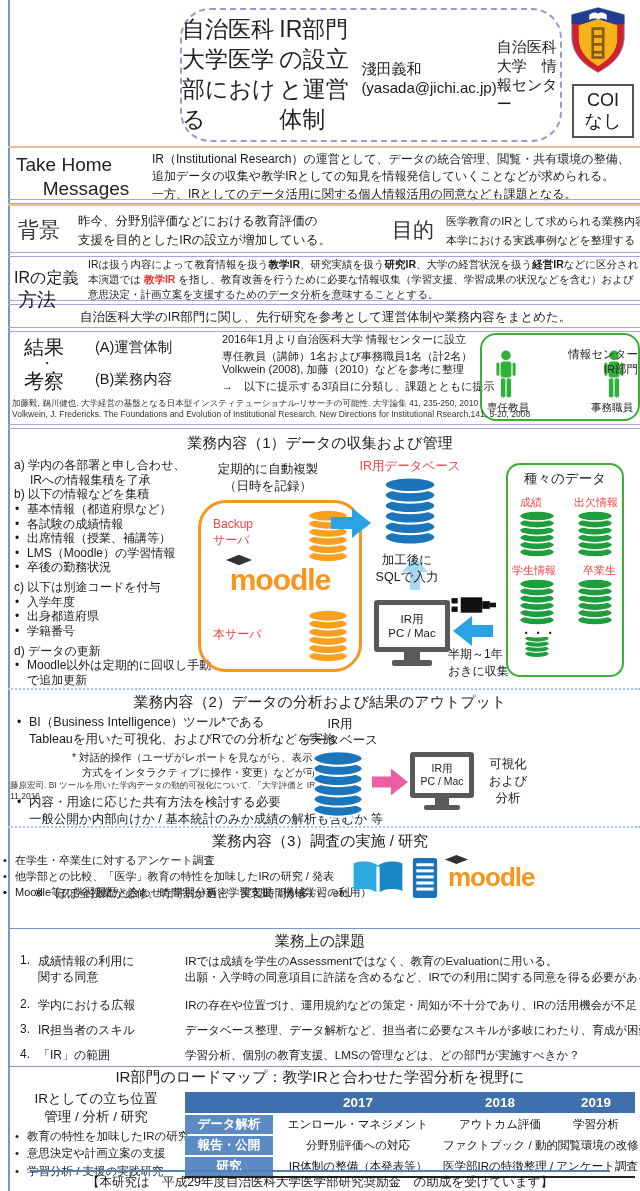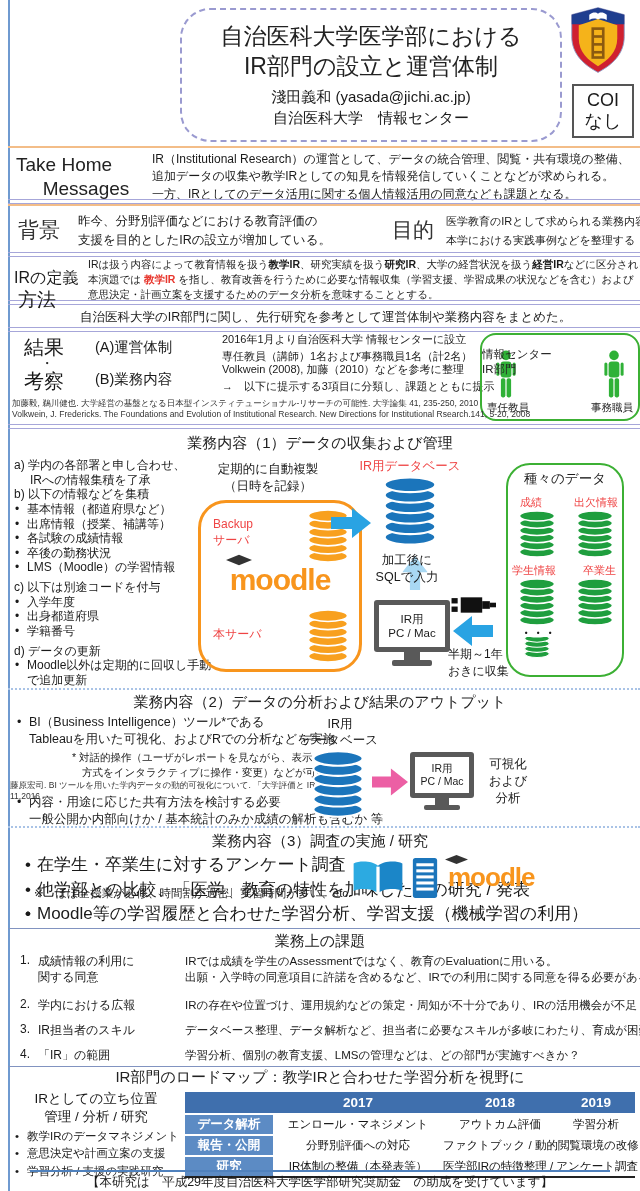--- a/index.html
+++ b/index.html
@@ -12,45 +12,45 @@
   
   .div-org{position:absolute;left:8px;right:0;border-top:2px solid #f3bd88;}
   .div-lav{position:absolute;left:8px;right:0;height:3px;border-top:1px solid #a6a6d9;border-bottom:1px solid #a6a6d9;}
   .div-dot{position:absolute;left:8px;right:0;border-top:2px dotted #a9c3e6;}
   .div-steel{position:absolute;left:8px;right:0;border-top:1.5px solid #8193c0;}
   .div-blue{position:absolute;left:30px;right:30px;border-top:2px solid #4f81bd;}
   .edge-line{position:absolute;left:8px;top:0;bottom:0;width:2px;background:#6f9ad0;}
 
   
   .title-box{position:absolute;left:180px;top:8px;width:378px;height:130px;border:2px dashed #9a9ad0;
-             border-radius:30px;display:flex;flex-direction:column;align-items:center;justify-content:center;}
+             border-radius:30px;display:flex;align-items:center;justify-content:center;}
   .title-line{font-size:23px;line-height:1.3;color:#222;}
   .author-line{font-size:15px;margin-top:6px;}
   .affil-line{font-size:15px;margin-top:2px;}
   .coi-box{position:absolute;left:572px;top:84px;width:58px;height:50px;border:2px solid #555;
            display:flex;flex-direction:column;align-items:center;justify-content:center;font-size:18px;line-height:1.15;}
 
   
   .row-label{font-size:21px;color:#333;}
   .body12{font-size:12px;line-height:1.45;}
   .small-ref{font-size:8.5px;color:#333;line-height:1.35;}
   .sec-title{position:absolute;left:0;right:0;text-align:center;font-size:15px;color:#222;}
   .red{color:#e8382f;font-weight:bold;}
   .bold{font-weight:bold;}
 
   
   .org-box{position:absolute;left:480px;top:333px;width:156px;height:84px;border:2.5px solid #3cb034;border-radius:16px;}
-  .org-title{position:absolute;left:0;right:0;top:12px;text-align:left;font-size:11.5px;line-height:1.3;color:#222;}
+  .org-title{position:absolute;left:0;right:0;top:12px;text-align:right;font-size:11.5px;line-height:1.3;color:#222;}
   .org-lbl{position:absolute;bottom:4px;font-size:10.5px;color:#222;}
 
   
   .moodle-box{position:absolute;left:198px;top:500px;width:158px;height:166px;border:3px solid #f8951d;border-radius:28px;}
   .moodle-word{font-weight:bold;color:#f8951d;letter-spacing:-1px;font-family:"Liberation Sans",sans-serif;}
   .cap{position:absolute;}
-  .data-box{position:absolute;left:506px;top:463px;width:114px;height:210px;border:2.5px solid #3cb034;border-radius:24px;}
+  .data-box{position:absolute;left:506px;top:463px;width:114px;height:210px;border:2.5px solid #3cb034;border-radius:14px;}
   .db-lbl{font-size:11px;color:#ef4444;white-space:nowrap;}
 
   .monitor{position:absolute;background:#595959;border-radius:3px;padding:5px;box-sizing:border-box;}
   .mon-screen{background:#fff;width:100%;height:100%;display:flex;flex-direction:column;
               align-items:center;justify-content:center;line-height:1.25;}
   .mon-neck{position:absolute;background:#595959;}
   .mon-base{position:absolute;background:#595959;border-radius:2px;}
 
   
   .iss-num{font-size:12px;}
@@ -208,24 +208,24 @@
   <div class="div-lav" style="top:424px"></div>
 
   <div class="sec-title" style="top:434px">業務内容（1）データの収集および管理</div>
 
   <div class="abs" style="left:14px;top:458px;width:278px;font-size:12px;line-height:1.22">
     <div>a) 学内の各部署と申し合わせ、</div>
     <div style="padding-left:16px">IRへの情報集積を了承</div>
     <div style="">b) 以下の情報などを集積</div>
     <ul class="dotlist">
       <li>基本情報（都道府県など）</li>
+      <li>各試験の成績情報</li>
       <li>出席情報（授業、補講等）</li>
-      <li>各試験の成績情報</li>
+      <li>LMS（Moodle）の学習情報</li>
       <li>卒後の勤務状況</li>
-      <li>LMS（Moodle）の学習情報</li>
     </ul>
     <div style="margin-top:5px">c) 以下は別途コードを付与</div>
     <ul class="dotlist">
       <li>入学年度</li>
       <li>出身都道府県</li>
       <li>学籍番号</li>
     </ul>
     <div style="margin-top:5px">d) データの更新</div>
     <ul class="dotlist" style="width:200px">
       <li>Moodle以外は定期的に回収し手動で追加更新</li>
@@ -369,21 +369,21 @@
   <div class="abs ctr nowrap" style="left:480px;top:756px;width:56px;font-size:12.5px;line-height:1.35">
     <div>可視化</div>
     <div>および</div>
     <div>分析</div>
   </div>
 
   <div class="div-dot" style="top:826px"></div>
 
   <div class="sec-title" style="top:832px">業務内容（3）調査の実施 / 研究</div>
 
-  <ul class="dotlist abs nowrap" style="left:24px;top:853px;width:360px;font-size:17px;line-height:1.45">
+  <ul class="dotlist abs nowrap" style="left:2px;top:853px;width:360px;font-size:11px;line-height:1.45">
     <li>在学生・卒業生に対するアンケート調査</li>
     <li>他学部との比較、「医学」教育の特性を加味したIRの研究 / 発表</li>
     <li style="padding-left:22px">
         <style></style>
       </li>
     <li>Moodle等の学習履歴と合わせた学習分析、学習支援（機械学習の利用）</li>
   </ul>
   <div class="abs nowrap" style="left:34px;top:886px;font-size:11.5px">※　ほぼ全授業が必修、時間割が過密、実習時間が多い、etc.</div>
 
   <svg class="abs" style="left:352px;top:858px" width="52" height="40" viewBox="0 0 64 44">
@@ -432,21 +432,21 @@
 
   <div class="div-steel" style="top:1066px"></div>
 
   <div class="sec-title" style="top:1068px">IR部門のロードマップ：教学IRと合わせた学習分析を視野に</div>
 
   <div class="abs ctr nowrap" style="left:16px;top:1090px;width:160px;font-size:13.5px;line-height:1.3">
     <div>IRとしての立ち位置</div>
     <div>管理 / 分析 / 研究</div>
   </div>
   <ul class="dotlist abs nowrap" style="left:14px;top:1128px;width:170px;font-size:11.5px;line-height:1.5">
-    <li>教学IRのデータマネジメント</li>
+    <li>教育の特性を加味したIRの研究</li>
     <li>意思決定や計画立案の支援</li>
     <li>学習分析 / 支援の実践研究</li>
   </ul>
 
   <div class="rtable">
     <div class="rth"></div>
     <div class="rth">2017</div>
     <div class="rth">2018</div>
     <div class="rth">2019</div>
 

